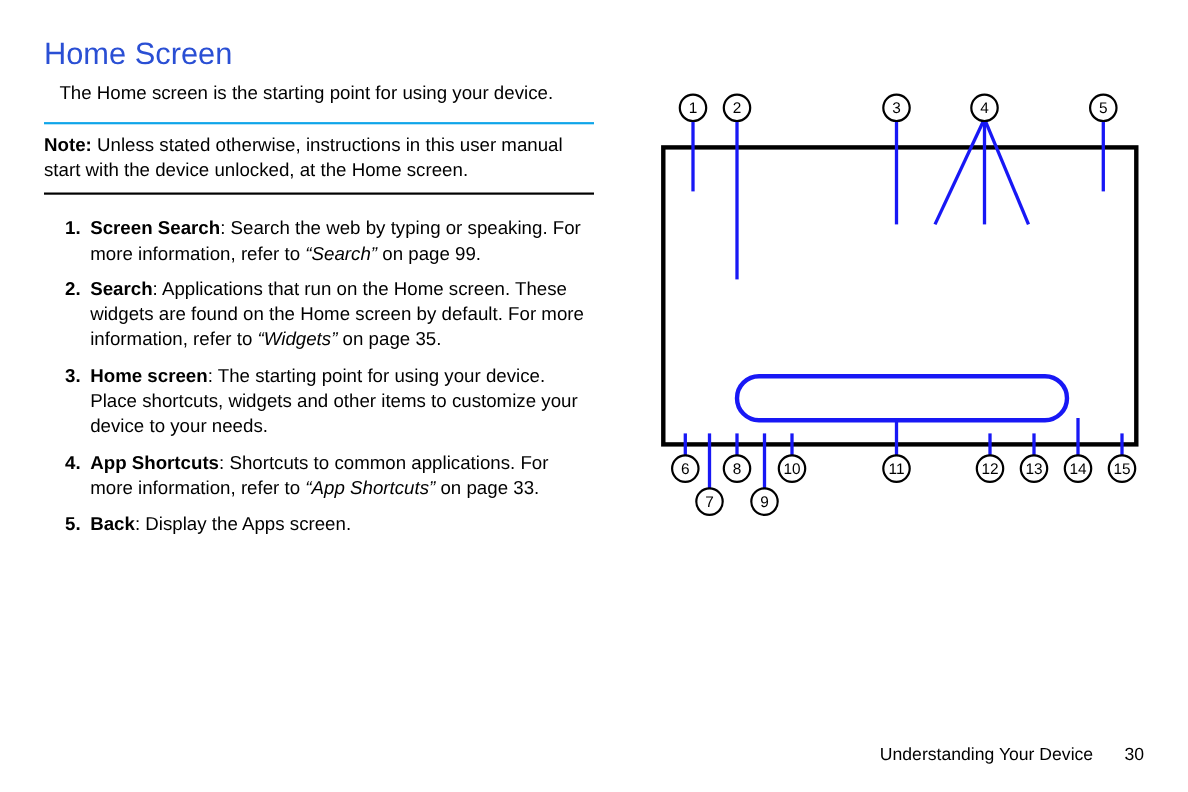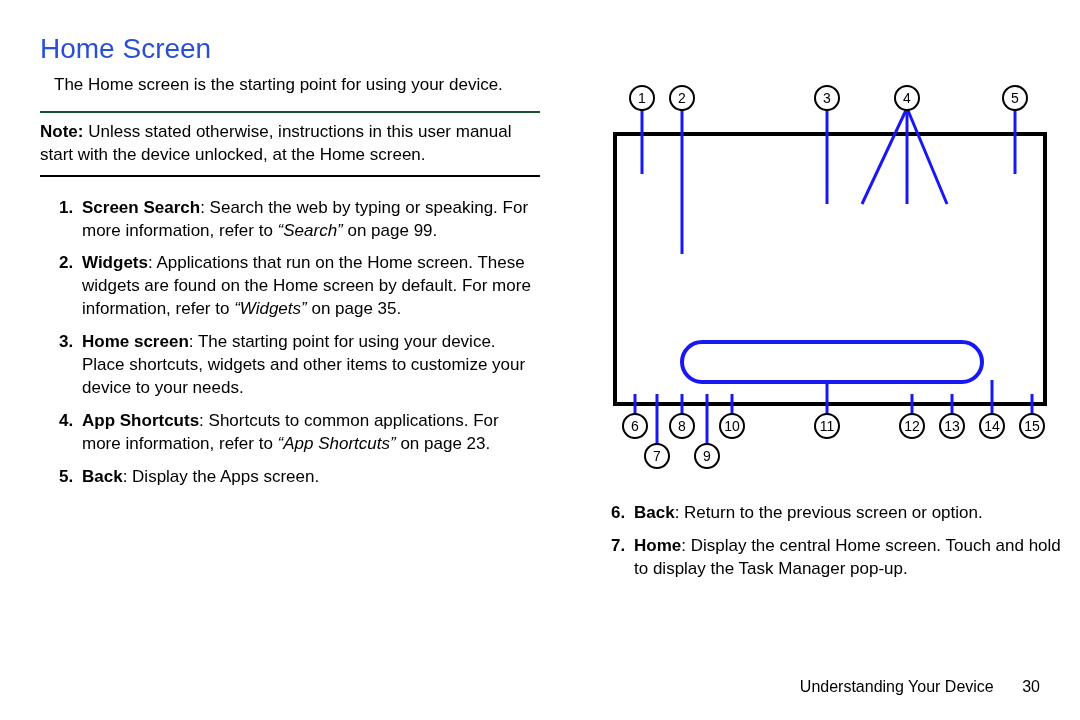--- a/index.html
+++ b/index.html
@@ -16,34 +16,34 @@
     position: relative;
   }
   h1.page-title {
     color: #2A4FD4;
     font-size: 28px;
     font-weight: normal;
     margin: 0 0 6px 0;
   }
   .two-col {
     display: flex;
-    gap: 52px;
+    gap: 40px;
   }
   .left {
     width: 500px;
     flex-shrink: 0;
   }
   .right {
     flex: 1;
   }
   .intro {
     margin: 0 0 14px 14px;
   }
   .note-box {
-    border-top: 2px solid #14532d;
+    border-top: 2px solid #0ea5e9;
     border-bottom: 2px solid #000;
     padding: 8px 0;
     margin-bottom: 20px;
   }
   .note-inner {
     padding: 0 14px 0 0;
   }
   ol.items {
     margin: 0 0 0 10px;
     padding-left: 28px;
@@ -93,23 +93,23 @@
     <p class="intro">The Home screen is the starting point for using your device.</p>
 
     <div class="note-box">
       <div class="note-inner">
         <span class="bold">Note:</span><span> Unless stated otherwise, instructions in this user manual start with the device unlocked, at the Home screen.</span>
       </div>
     </div>
 
     <ol class="items" start="1">
       <li><span class="bold">Screen Search</span><span>: Search the web by typing or speaking. For more information, refer to </span><span class="xref">“Search”</span><span> on page 99.</span></li>
-      <li><span class="bold">Widgets</span><span>: Applications that run on the Home screen. These widgets are found on the Home screen by default. For more information, refer to </span><span class="xref">“Widgets”</span><span> on page 35.</span></li>
+      <li><span class="bold">Search</span><span>: Applications that run on the Home screen. These widgets are found on the Home screen by default. For more information, refer to </span><span class="xref">“Widgets”</span><span> on page 35.</span></li>
       <li><span class="bold">Home screen</span><span>: The starting point for using your device. Place shortcuts, widgets and other items to customize your device to your needs.</span></li>
-      <li><span class="bold">App Shortcuts</span><span>: Shortcuts to common applications. For more information, refer to </span><span class="xref">“App Shortcuts”</span><span> on page 23.</span></li>
+      <li><span class="bold">App Shortcuts</span><span>: Shortcuts to common applications. For more information, refer to </span><span class="xref">“App Shortcuts”</span><span> on page 33.</span></li>
       <li><span class="bold">Back</span><span>: Display the Apps screen.</span></li>
     </ol>
   </div>
 
   <div class="right">
     <div class="diagram-wrap">
       <svg width="470" height="410">
 
         <rect class="dev-frame" x="23" y="60" width="430" height="270"></rect>
 
@@ -192,23 +192,19 @@
             <circle class="callout-circle" cx="65" cy="382" r="12"></circle>
             <text class="callout-text" x="65" y="382">7</text>
           </g>
         <g>
             <circle class="callout-circle" cx="115" cy="382" r="12"></circle>
             <text class="callout-text" x="115" y="382">9</text>
           </g>
       </svg>
     </div>
 
-    <ol class="items" start="6">
-      <li><span class="bold">Back</span><span>: Return to the previous screen or option.</span></li>
-      <li><span class="bold">Home</span><span>: Display the central Home screen. Touch and hold to display the Task Manager pop-up.</span></li>
-    </ol>
   </div>
 </div>
 
 <div class="footer">
   <span class="sect">Understanding Your Device</span>
   <span>30</span>
 </div>
 
 </body></html>

